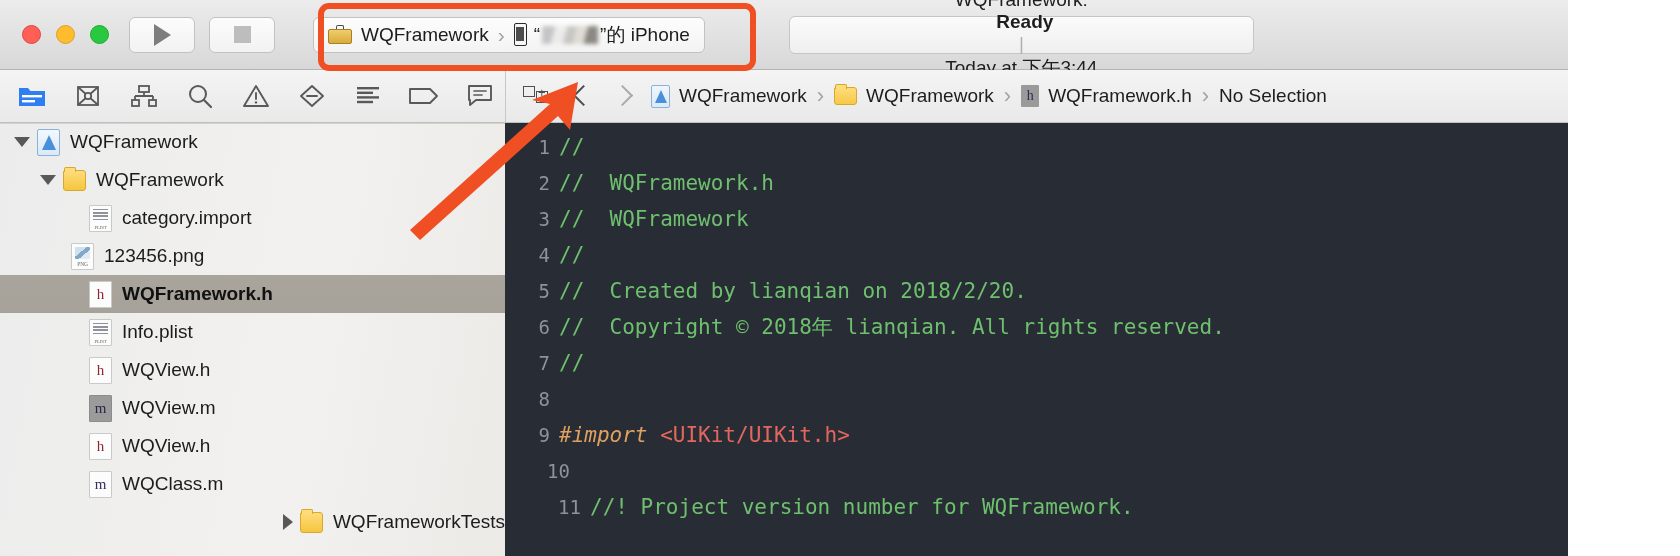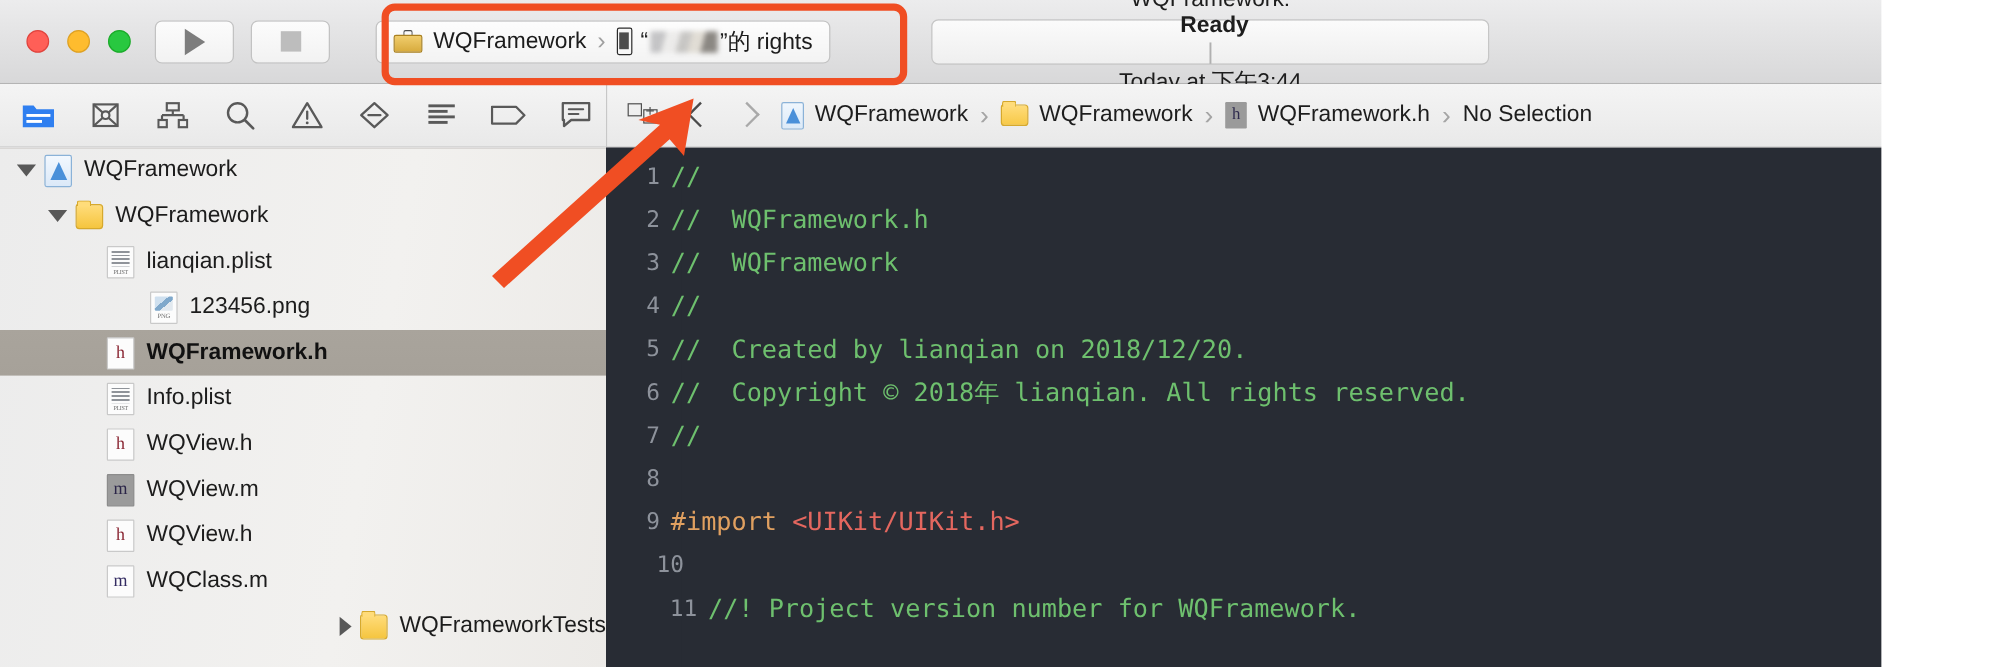--- a/index.html
+++ b/index.html
@@ -251,21 +251,21 @@
   .cline {
     position: absolute; left: 0; width: 1063px; height: 36px;
     display: flex; align-items: center; font-size: 21px;
   }
   .ln {
     width: 54px; text-align: right; color: #8d929b;
     font-size: 19px; flex: none; padding-right: 9px;
   }
   .code { white-space: pre; }
   .c-com { color: #6ec06e; }
-  .c-pre { color: #e0a060; }
+  .c-pre { color: #e0a060; font-style: italic; }
   .c-str { color: #e4675f; }
 
   
   .redbox {
     position: absolute; left: 318px; top: 3px; width: 438px; height: 68px;
     border: 6px solid #f04e23; border-radius: 11px; pointer-events: none;
   }
   .arrowsvg { position: absolute; left: 400px; top: 80px; pointer-events: none; }
 
   
@@ -296,21 +296,21 @@
     <div class="scheme">
       <div class="briefcase">
         <div class="handle"></div>
           <div class="body"></div>
       </div>
       <span>WQFramework</span>
       <span class="sep">›</span>
       <div class="phone-ic"></div>
       <span>“</span>
       <span class="blurname"></span>
-      <span>”的 rights</span>
+      <span>”的 iPhone</span>
     </div>
 
     <div class="statusbar">
       <span>WQFramework:</span>
       <b style="margin-left:7px;">Ready</b>
       <span class="vbar">|</span>
       <span>Today at 下午3:44</span>
     </div>
   </div>
 
@@ -411,23 +411,23 @@
           <span class="lbl">WQFramework</span>
         </div>
         <div class="row" style="padding-left: 40px;">
           <div class="disc"></div>
           <div class="fi folder"></div>
           <span class="lbl">WQFramework</span>
         </div>
         <div class="row" style="padding-left: 66px;">
           <div class="disc none"></div>
           <div class="fi doc plist"></div>
-          <span class="lbl">lianqian.plist</span>
-        </div>
-        <div class="row" style="padding-left: 102px;">
+          <span class="lbl">category.import</span>
+        </div>
+        <div class="row" style="padding-left: 48px;">
           <div class="disc none"></div>
           <div class="fi doc png"></div>
           <span class="lbl">123456.png</span>
         </div>
         <div class="row selected" style="padding-left: 66px;">
           <div class="disc none"></div>
           <div class="fi doc hh">h</div>
           <span class="lbl">WQFramework.h</span>
         </div>
         <div class="row" style="padding-left: 66px;">
@@ -477,21 +477,21 @@
         <div class="cline" style="top: 78px;">
           <span class="ln">3</span>
           <span class="code"><span class="c-com">//  WQFramework</span></span>
         </div>
         <div class="cline" style="top: 114px;">
           <span class="ln">4</span>
           <span class="code"><span class="c-com">//</span></span>
         </div>
         <div class="cline" style="top: 150px;">
           <span class="ln">5</span>
-          <span class="code"><span class="c-com">//  Created by lianqian on 2018/12/20.</span></span>
+          <span class="code"><span class="c-com">//  Created by lianqian on 2018/2/20.</span></span>
         </div>
         <div class="cline" style="top: 186px;">
           <span class="ln">6</span>
           <span class="code"><span class="c-com">//  Copyright © 2018年 lianqian. All rights reserved.</span></span>
         </div>
         <div class="cline" style="top: 222px;">
           <span class="ln">7</span>
           <span class="code"><span class="c-com">//</span></span>
         </div>
         <div class="cline" style="top: 258px;">

